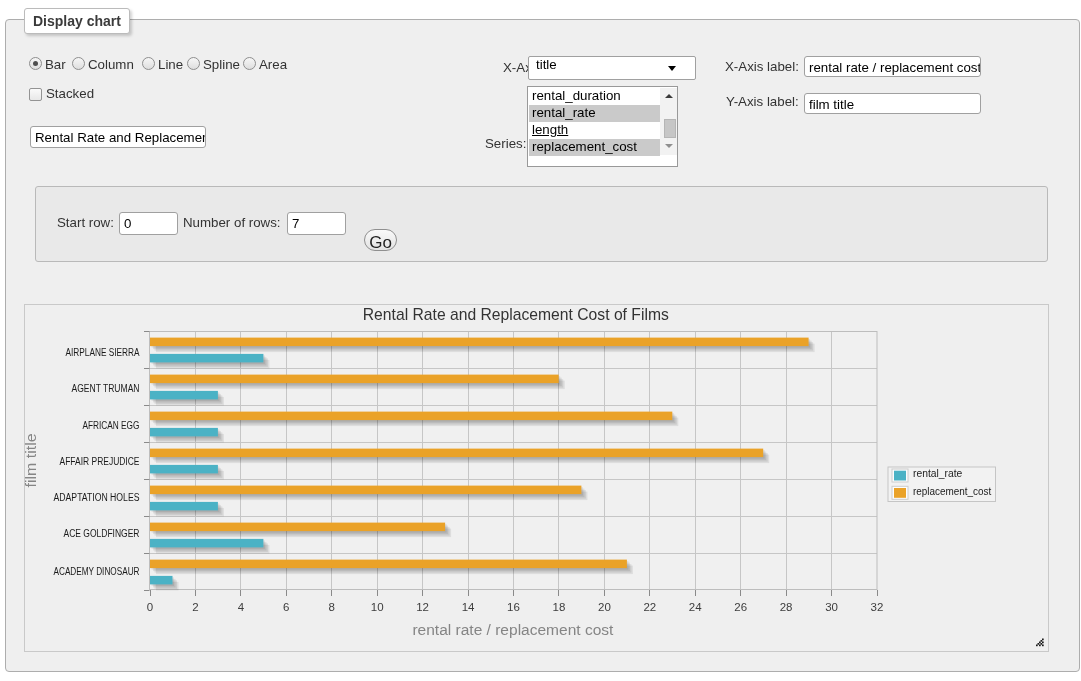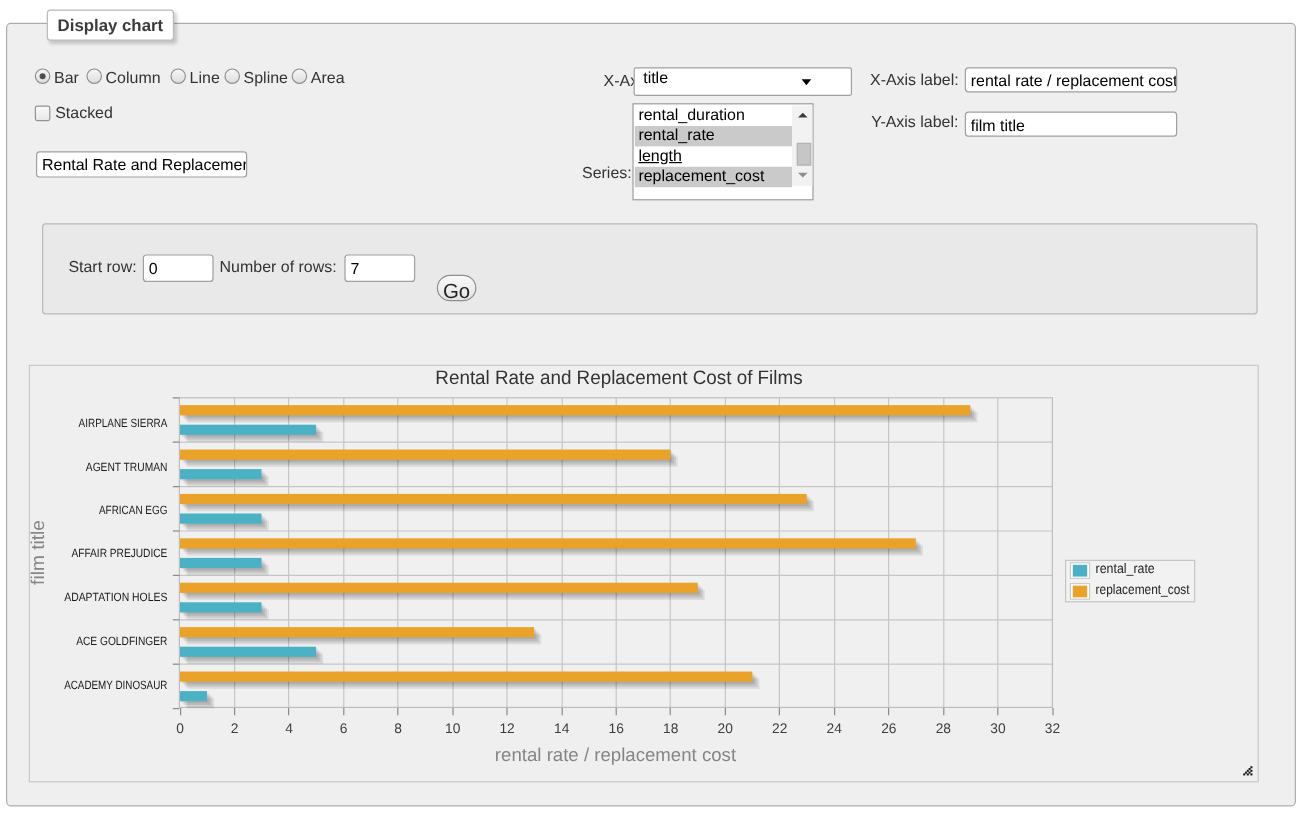--- a/index.html
+++ b/index.html
@@ -1,20 +1,20 @@
 <!DOCTYPE html>
 <html><head>
 <meta charset="utf-8">
 <style>
   * { margin:0; padding:0; box-sizing:border-box; }
   html,body { width:1081px; height:681px; background:#fff; font-family:"Liberation Sans", sans-serif; }
   #page { position:relative; width:1081px; height:681px; overflow:hidden; }
   .abs { position:absolute; }
   #fieldset { left:5px; top:19px; width:1075px; height:653px; background:#efefef; border:1px solid #adadad; border-radius:4px; }
-  #legendbox { left:24px; top:8px; height:26px; background:#fff; border:1px solid #bbb; border-radius:3px; padding:4px 8px 0 8px; font-size:14px; font-weight:bold; color:#3b3b3b; box-shadow:2px 2px 3px rgba(0,0,0,0.18);margin-left:15px; }
+  #legendbox { left:24px; top:8px; height:26px; background:#fff; border:1px solid #bbb; border-radius:3px; padding:4px 8px 0 8px; font-size:14px; font-weight:bold; color:#3b3b3b; box-shadow:2px 2px 3px rgba(0,0,0,0.18); }
   .lbl { font-size:13.3px; color:#333; white-space:nowrap; }
   .radio { width:13px; height:13px; border-radius:50%; border:1px solid #8e8e8e; background:linear-gradient(#f6f6f6,#dedede); }
   .radio.sel::after { content:""; position:absolute; left:3px; top:3px; width:5px; height:5px; border-radius:50%; background:#4e4e4e; }
   .checkbox { width:13px; height:13px; border:1px solid #939393; background:linear-gradient(#fafafa,#e8e8e8); border-radius:2px; }
   .tinput { background:#fff; border:1px solid #a0a0a0; border-radius:3px; font-size:13.3px; color:#000; padding:0 0 0 4px; overflow:hidden; white-space:nowrap; }
   #serieslist { background:#fff; border:1px solid #999; overflow:hidden; }
   .opt { position:absolute; left:1px; height:17px; font-size:13.3px; color:#000; padding-left:3px; white-space:nowrap; overflow:hidden; }
   .opt.sel { background:#cacaca; }
   #gopanel { left:35px; top:186px; width:1013px; height:76px; background:#e9e9e9; border:1px solid #b9b9b9; border-radius:3px; }
   #gobtn { left:364px; top:213px; width:33px; height:22px; border:1px solid #8f8f8f; border-radius:11px; background:linear-gradient(#f9f9f9,#e3e3e3); font-size:17px; color:#222; text-align:center; padding-top:3px;margin-top:16px; }
@@ -36,21 +36,21 @@
   <div class="abs lbl" style="left:203px;top:57px;">Spline</div>
   <div class="abs radio" style="left:243px;top:57px;"></div>
   <div class="abs lbl" style="left:259px;top:57px;">Area</div>
 
   <div class="abs checkbox" style="left:29px;top:88px;"></div>
   <div class="abs lbl" style="left:46px;top:86px;">Stacked</div>
 
   <div class="abs tinput" style="left:30px;top:126px;width:176px;height:22px;padding-top:3px;">Rental Rate and Replacement</div>
 
   <div class="abs lbl" style="left:483px;top:60px;margin-left:20px;">X-Axis:</div>
-  <div class="abs tinput" style="left:528px;top:56px;width:182px;height:24px;padding-top:0;padding-left:7px;border-radius:2px;">title</div>
+  <div class="abs tinput" style="left:528px;top:56px;width:168px;height:24px;padding-top:0;padding-left:7px;border-radius:2px;">title</div>
   <div class="abs" style="left:668px;top:65.5px;width:0;height:0;border-left:4px solid transparent;border-right:4px solid transparent;border-top:5.5px solid #000;"></div>
 
   <div class="abs lbl" style="left:485px;top:136px;">Series:</div>
   <div id="serieslist" class="abs" style="left:527px;top:86px;width:151px;height:81px;">
     <div class="opt" style="top:1px;width:131px;">rental_duration</div>
     <div class="opt sel" style="top:18px;width:131px;">rental_rate</div>
     <div class="opt" style="top:35px;width:131px;text-decoration:underline;">length</div>
     <div class="opt sel" style="top:52px;width:131px;">replacement_cost</div>
 
     <div class="abs" style="left:132px;top:1px;width:18px;height:67px;background:#f2f2f2;"></div>

